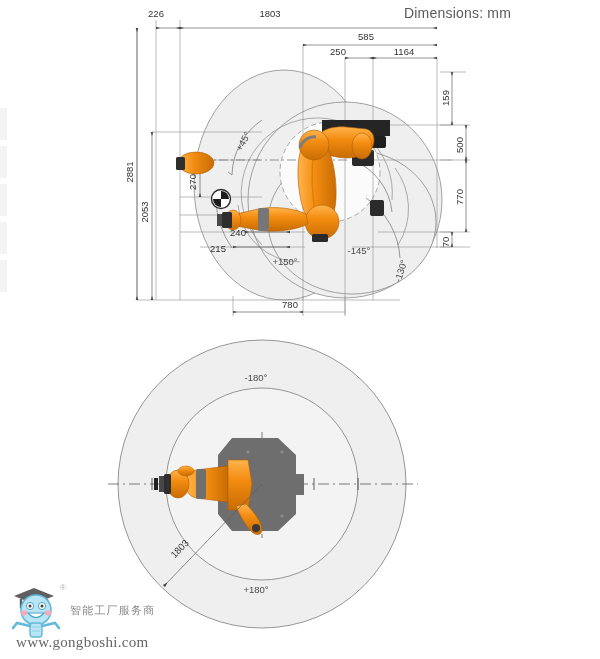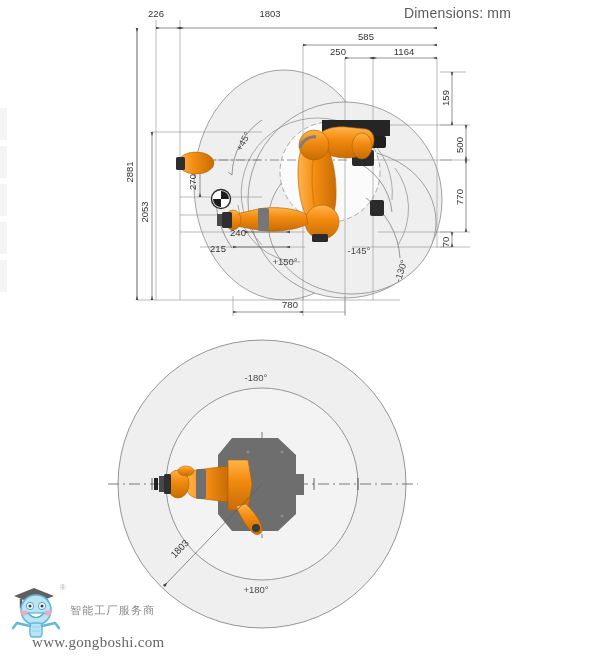--- a/index.html
+++ b/index.html
@@ -72,21 +72,21 @@
     position: absolute;
     left: 62px; top: 24px;
     font-family: "DejaVu Sans", sans-serif;
     font-size: 11px;
     color: #8a8a8a;
     letter-spacing: 1.2px;
     white-space: nowrap;
   }
   .wm-url {
     position: absolute;
-    left: 24px; top: 55px;
+    left: 8px; top: 55px;
     font-family: "Liberation Serif", serif;
     font-size: 15px;
     color: #666666;
     letter-spacing: 0.3px;
     white-space: nowrap;
   }
   .wm-reg {
     position: absolute;
     left: 52px; top: 4px;
     font-size: 8px;

